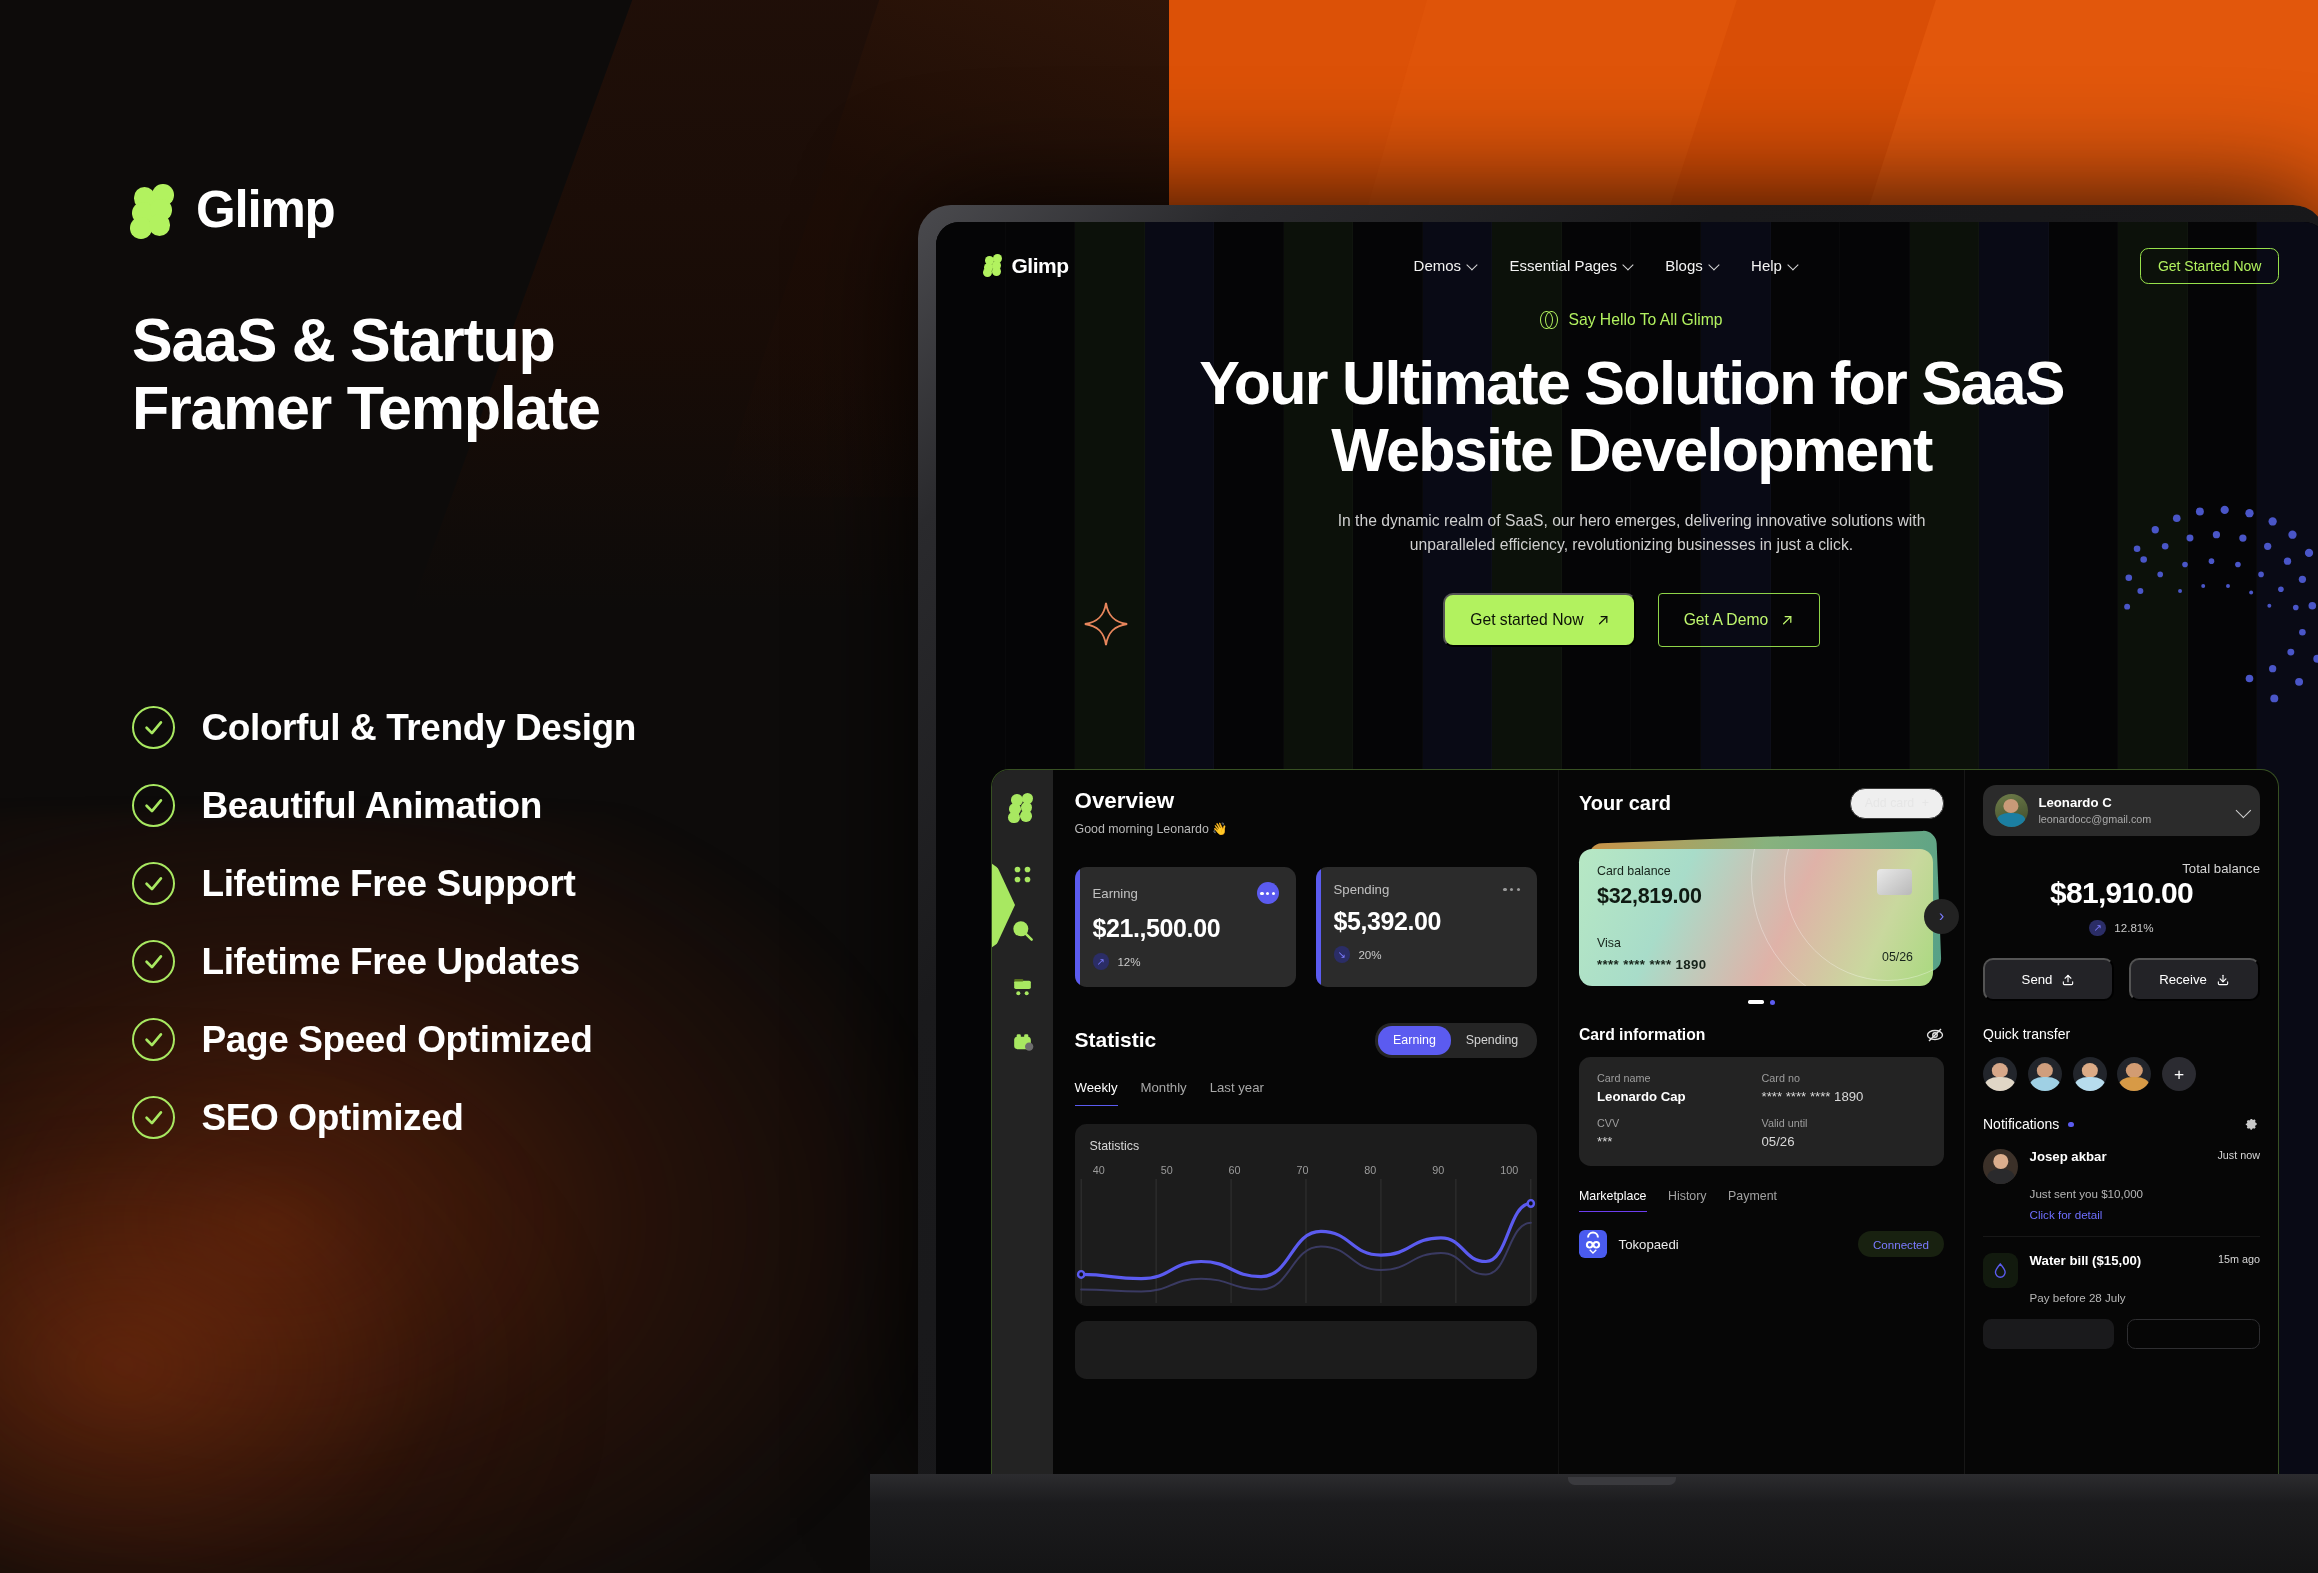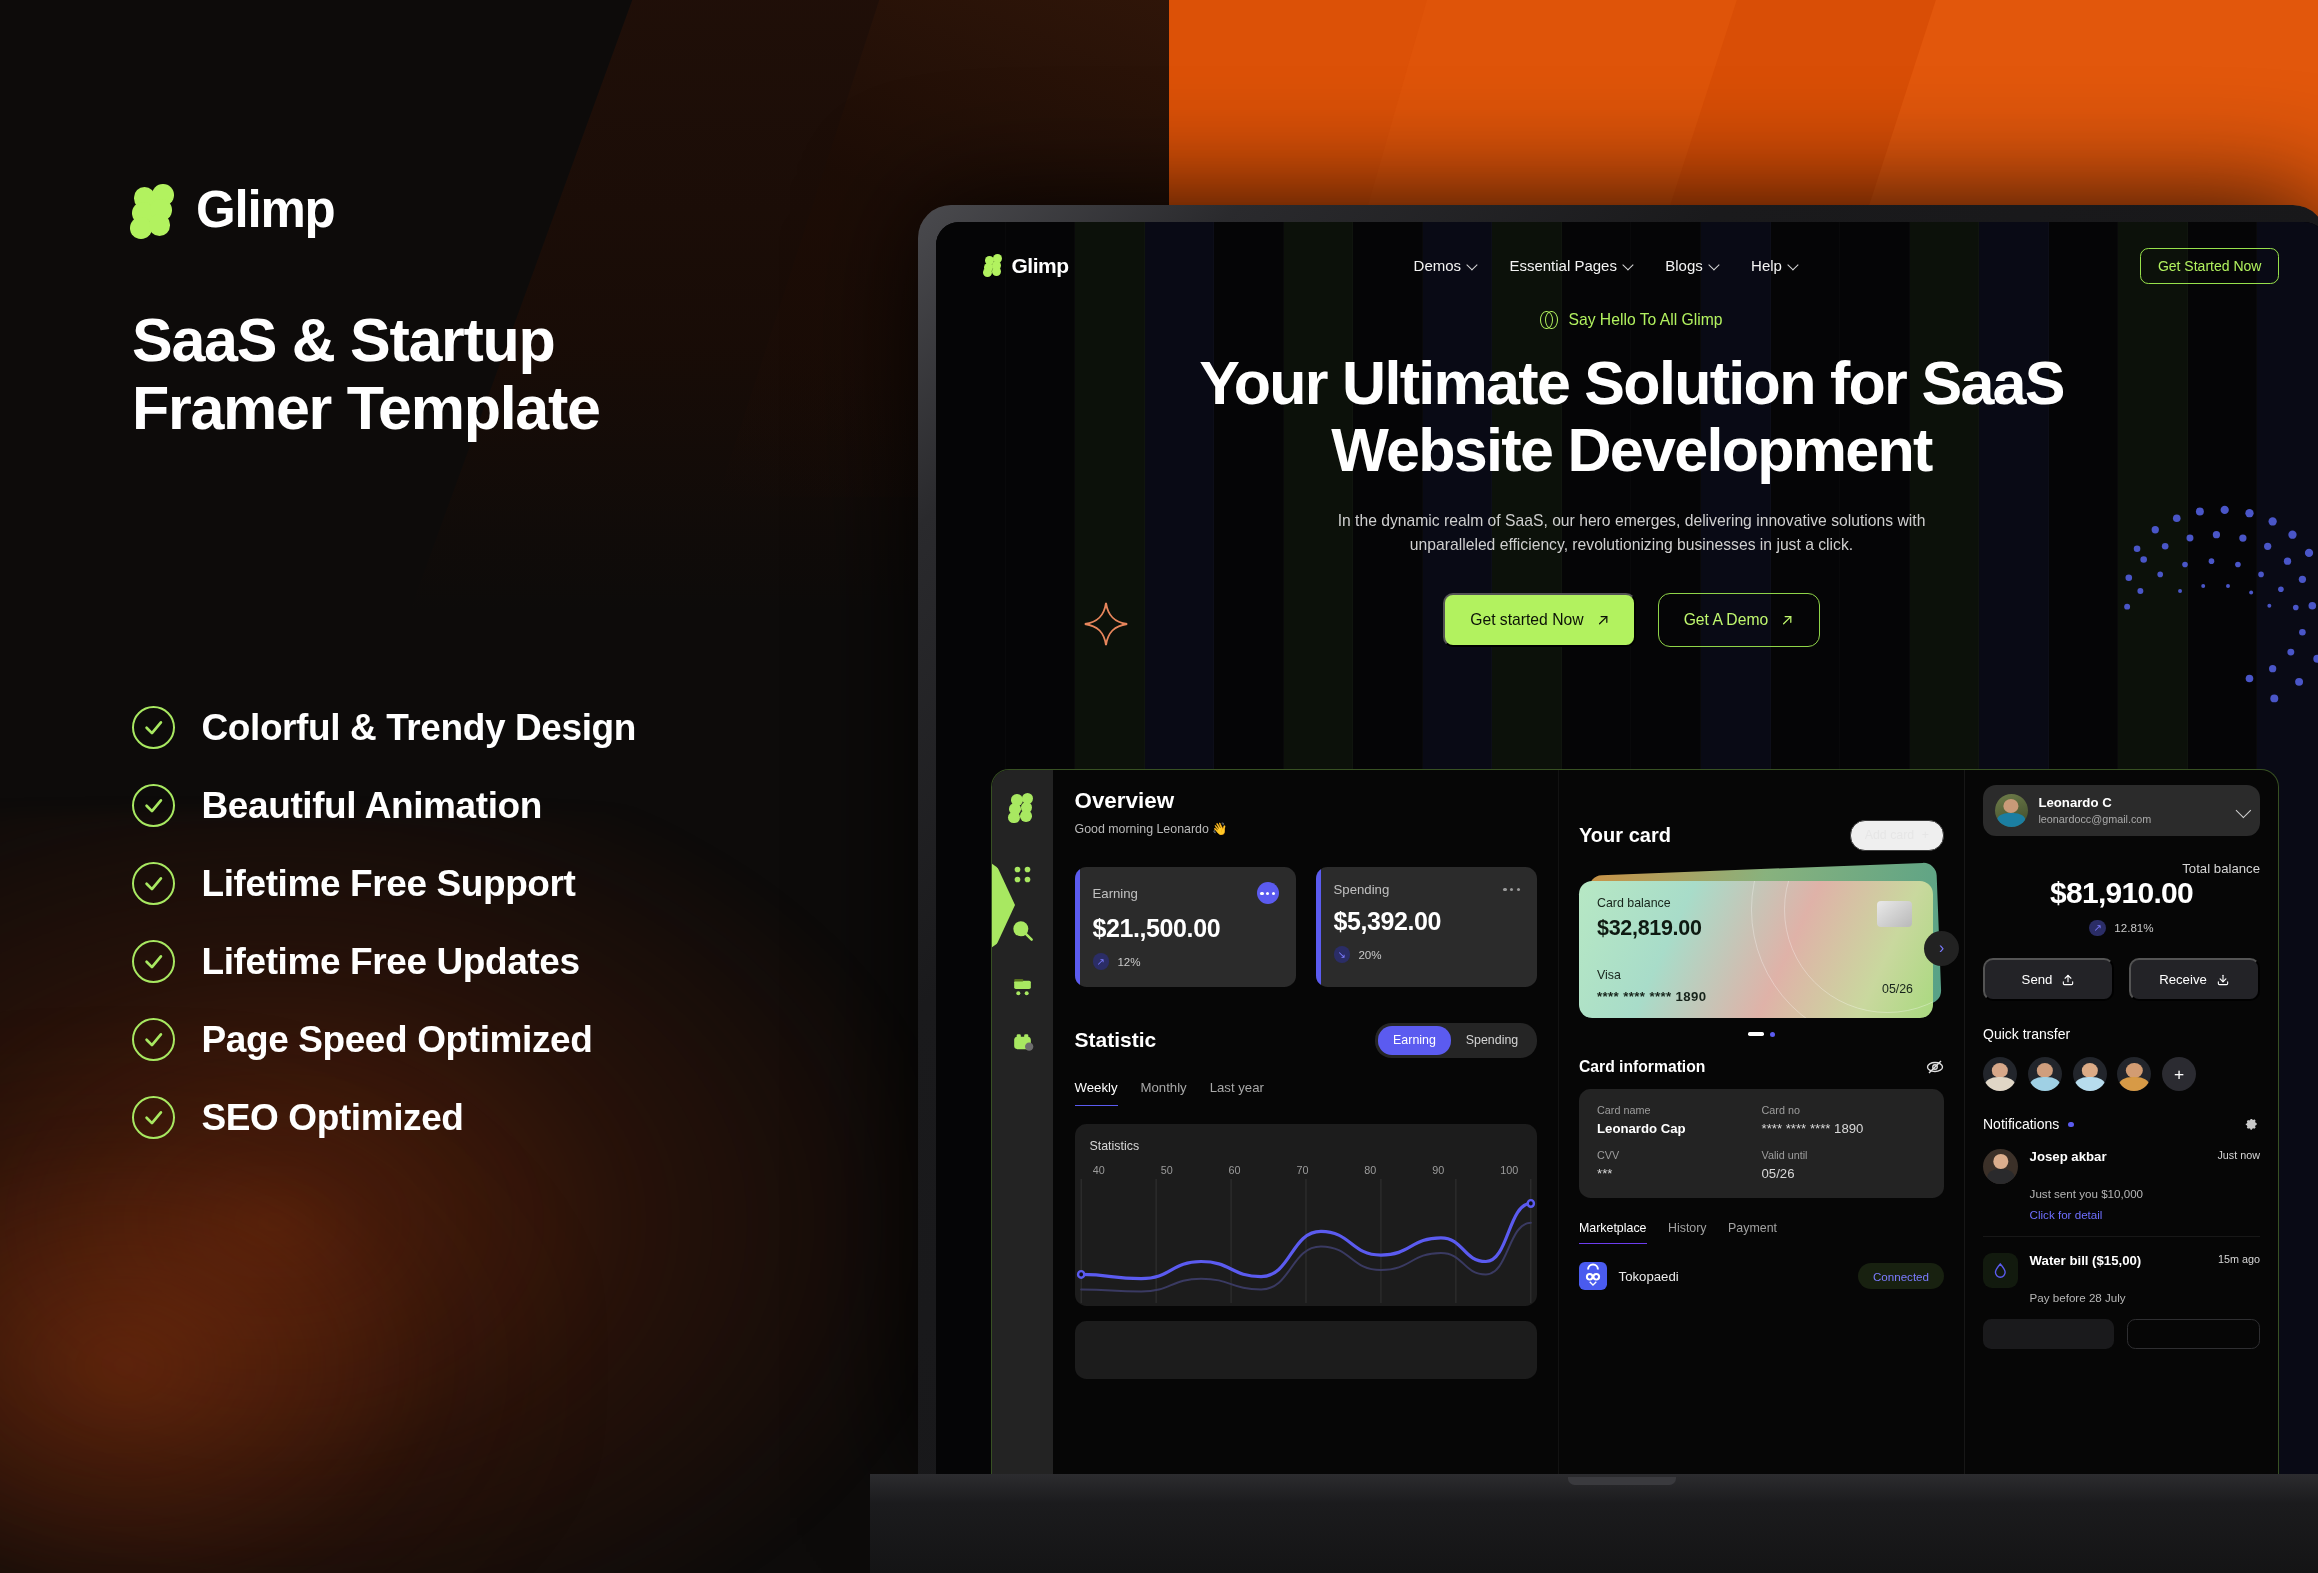--- a/index.html
+++ b/index.html
@@ -132,21 +132,21 @@
   .eyebrow-icon span:nth-child(2){ left:5px; }
   .hero-title { color:#fff; font-size:61px; font-weight:700; line-height:1.1; letter-spacing:-1.7px; margin-top:18px; }
   .hero-sub { color:#cfcfcf; font-size:15.7px; line-height:1.55; margin-top:25px; }
   .hero-actions { display:flex; justify-content:center; gap:21.5px; margin-top:36px; }
   .btn-primary {
     background:#b2f25f; color:#0c1207; font-size:15.7px; font-weight:500;
     padding:15.7px 25px; border-radius:10px; display:inline-flex; align-items:center; gap:13.2px;
   }
   .btn-outline {
     border:0.8px solid #8fd448; color:#bff76e; font-size:15.7px;
-    padding:15.7px 25px; border-radius:12px; display:inline-flex; align-items:center; gap:13.2px; background:transparent;
+    padding:15.7px 25px; border-radius:4px; display:inline-flex; align-items:center; gap:13.2px; background:transparent;
   }
 
   .sparkle { position:absolute; left:147px; top:379px; width:46px; height:46px; }
   .dots-deco { position:absolute; right:-25px; top:248px; width:248px; height:265px; }
 
   
   .dash {
     position:absolute; left:55px; top:547px; width:1288px; height:729px;
     background:#060606; border-radius:18px 18px 0 0; overflow:hidden;
     border:0.8px solid rgba(150,220,90,.35); border-bottom:none;
@@ -201,21 +201,21 @@
   .tab.on { color:#fff; border-bottom-color:#5b5bf0; }
 
   .chart-card { margin-top:18px; background:#1c1c1c; border-radius:11.6px; padding:15px 15px 0 15px; height:182px; position:relative; overflow:hidden; }
   .chart-title { color:#d7d7d7; font-size:12.4px; }
   .chart-ticks { display:flex; justify-content:space-between; margin-top:11.6px; padding:0 3.3px; }
   .chart-ticks span { color:#9b9b9b; font-size:10.8px; }
   .chart-svg { position:absolute; left:0; right:0; top:55px; width:100%; height:124px; }
 
   .chart-card2 { margin-top:15px; background:#1c1c1c; border-radius:11.6px; height:58px; }
 
-  .mid-head { display:flex; align-items:center; justify-content:space-between;margin-top:32px; }
+  .mid-head { display:flex; align-items:center; justify-content:space-between; }
   .mid-title { color:#fff; font-size:20px; font-weight:600; }
   .addcard { border:0.8px solid #3a3a3a; border-radius:15px; color:#e6e6e6; font-size:12.4px; padding:7.5px 14px; display:flex; align-items:center; gap:7.5px; }
 
   .cc-wrap { position:relative; margin-top:25px; height:146px; }
   .cc-back {
     position:absolute; left:11.6px; top:-6.6px; width:348px; height:141px; border-radius:13.2px;
     background: linear-gradient(110deg,#d49a4a 0%, #8fbb84 45%, #5aa98e 100%);
     transform: rotate(-2.2deg); opacity:.95;
   }
   .cc-front {

